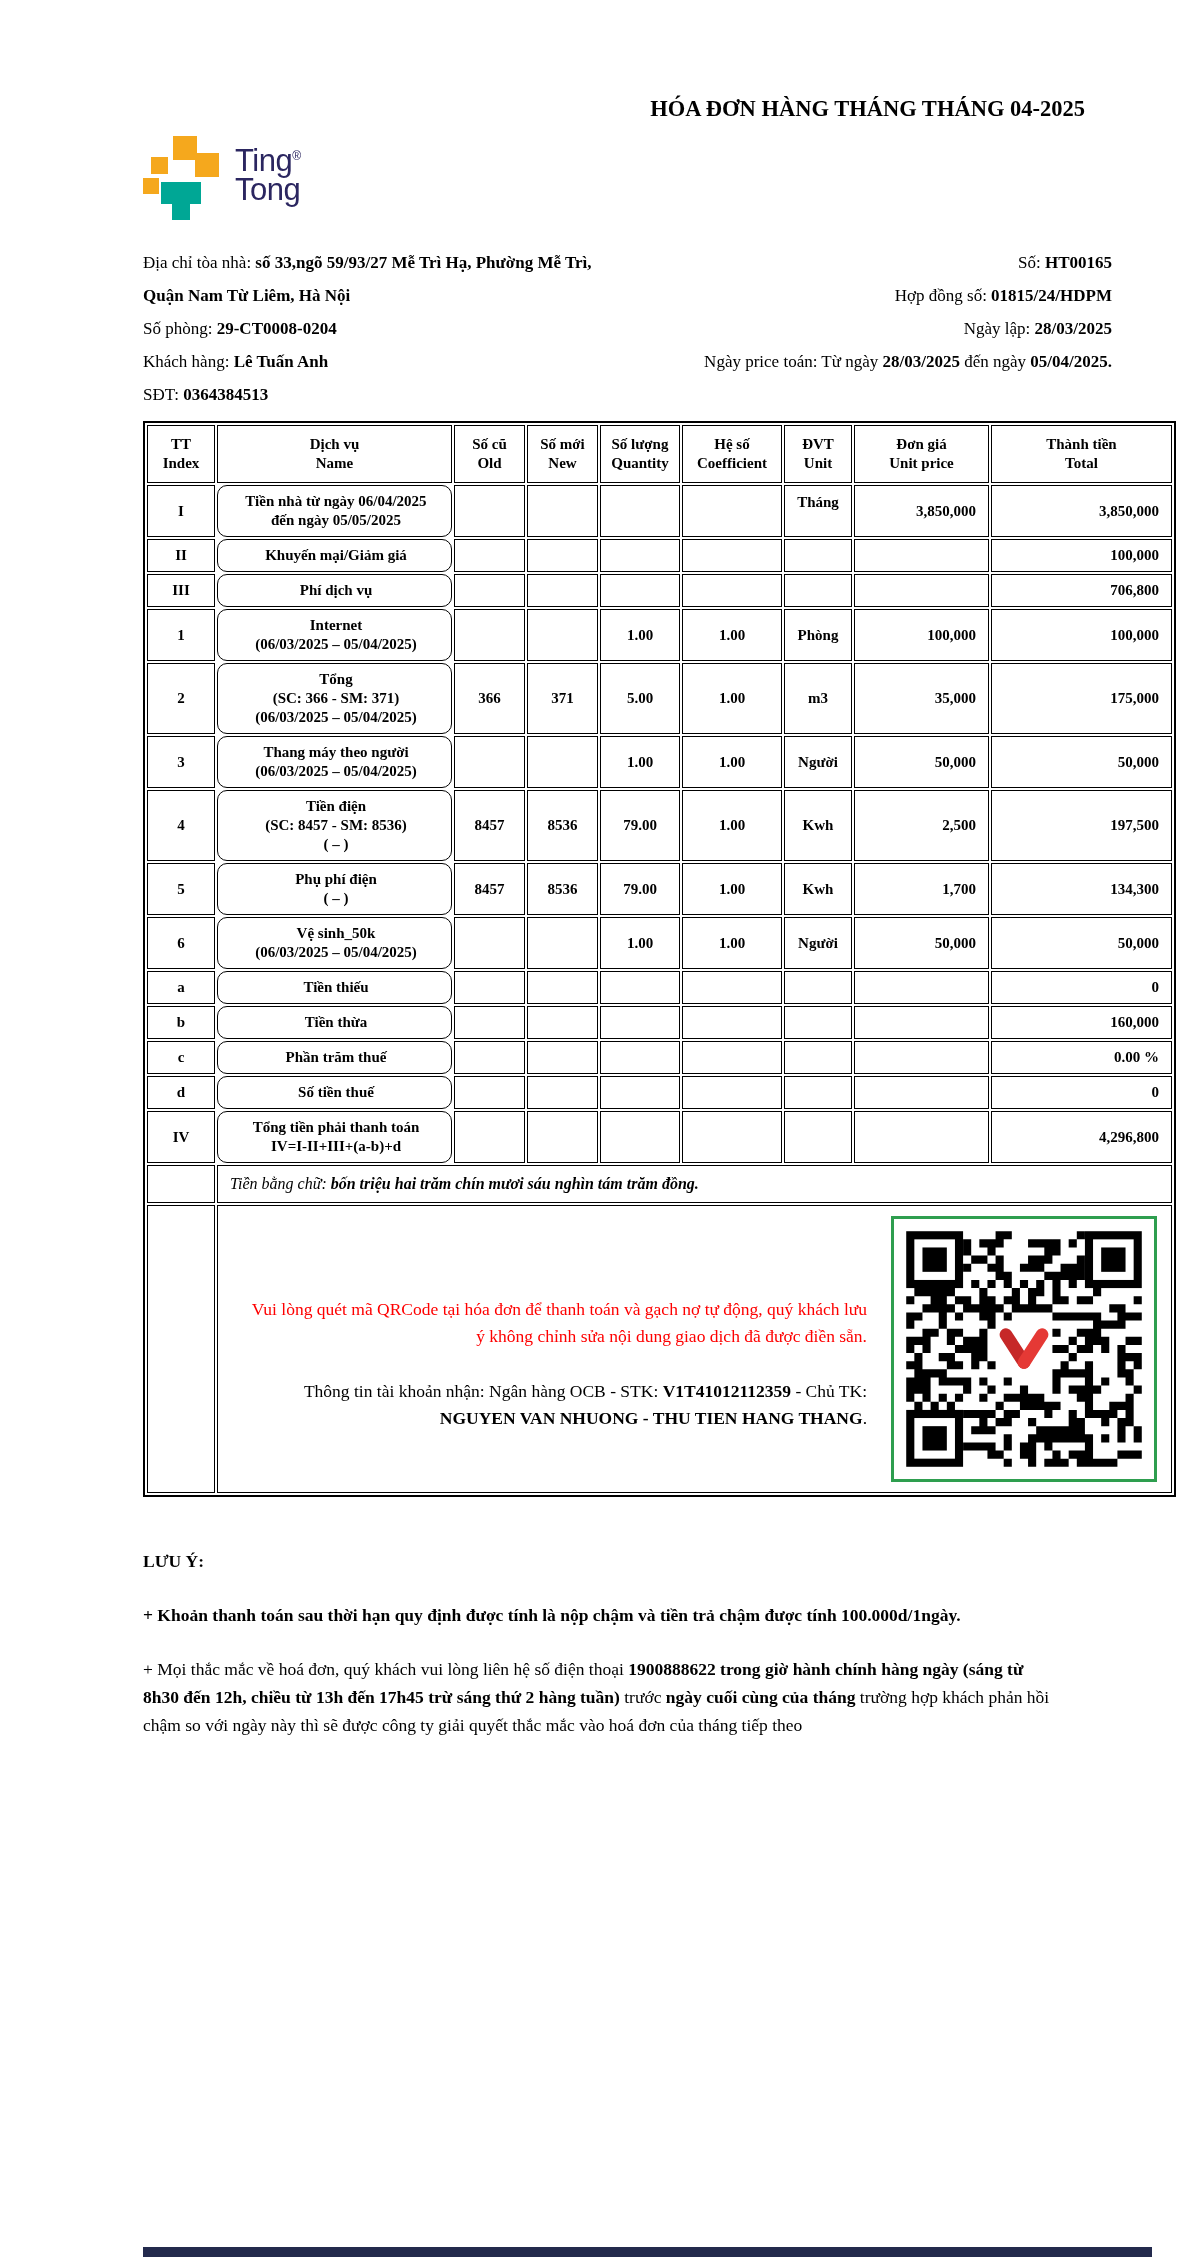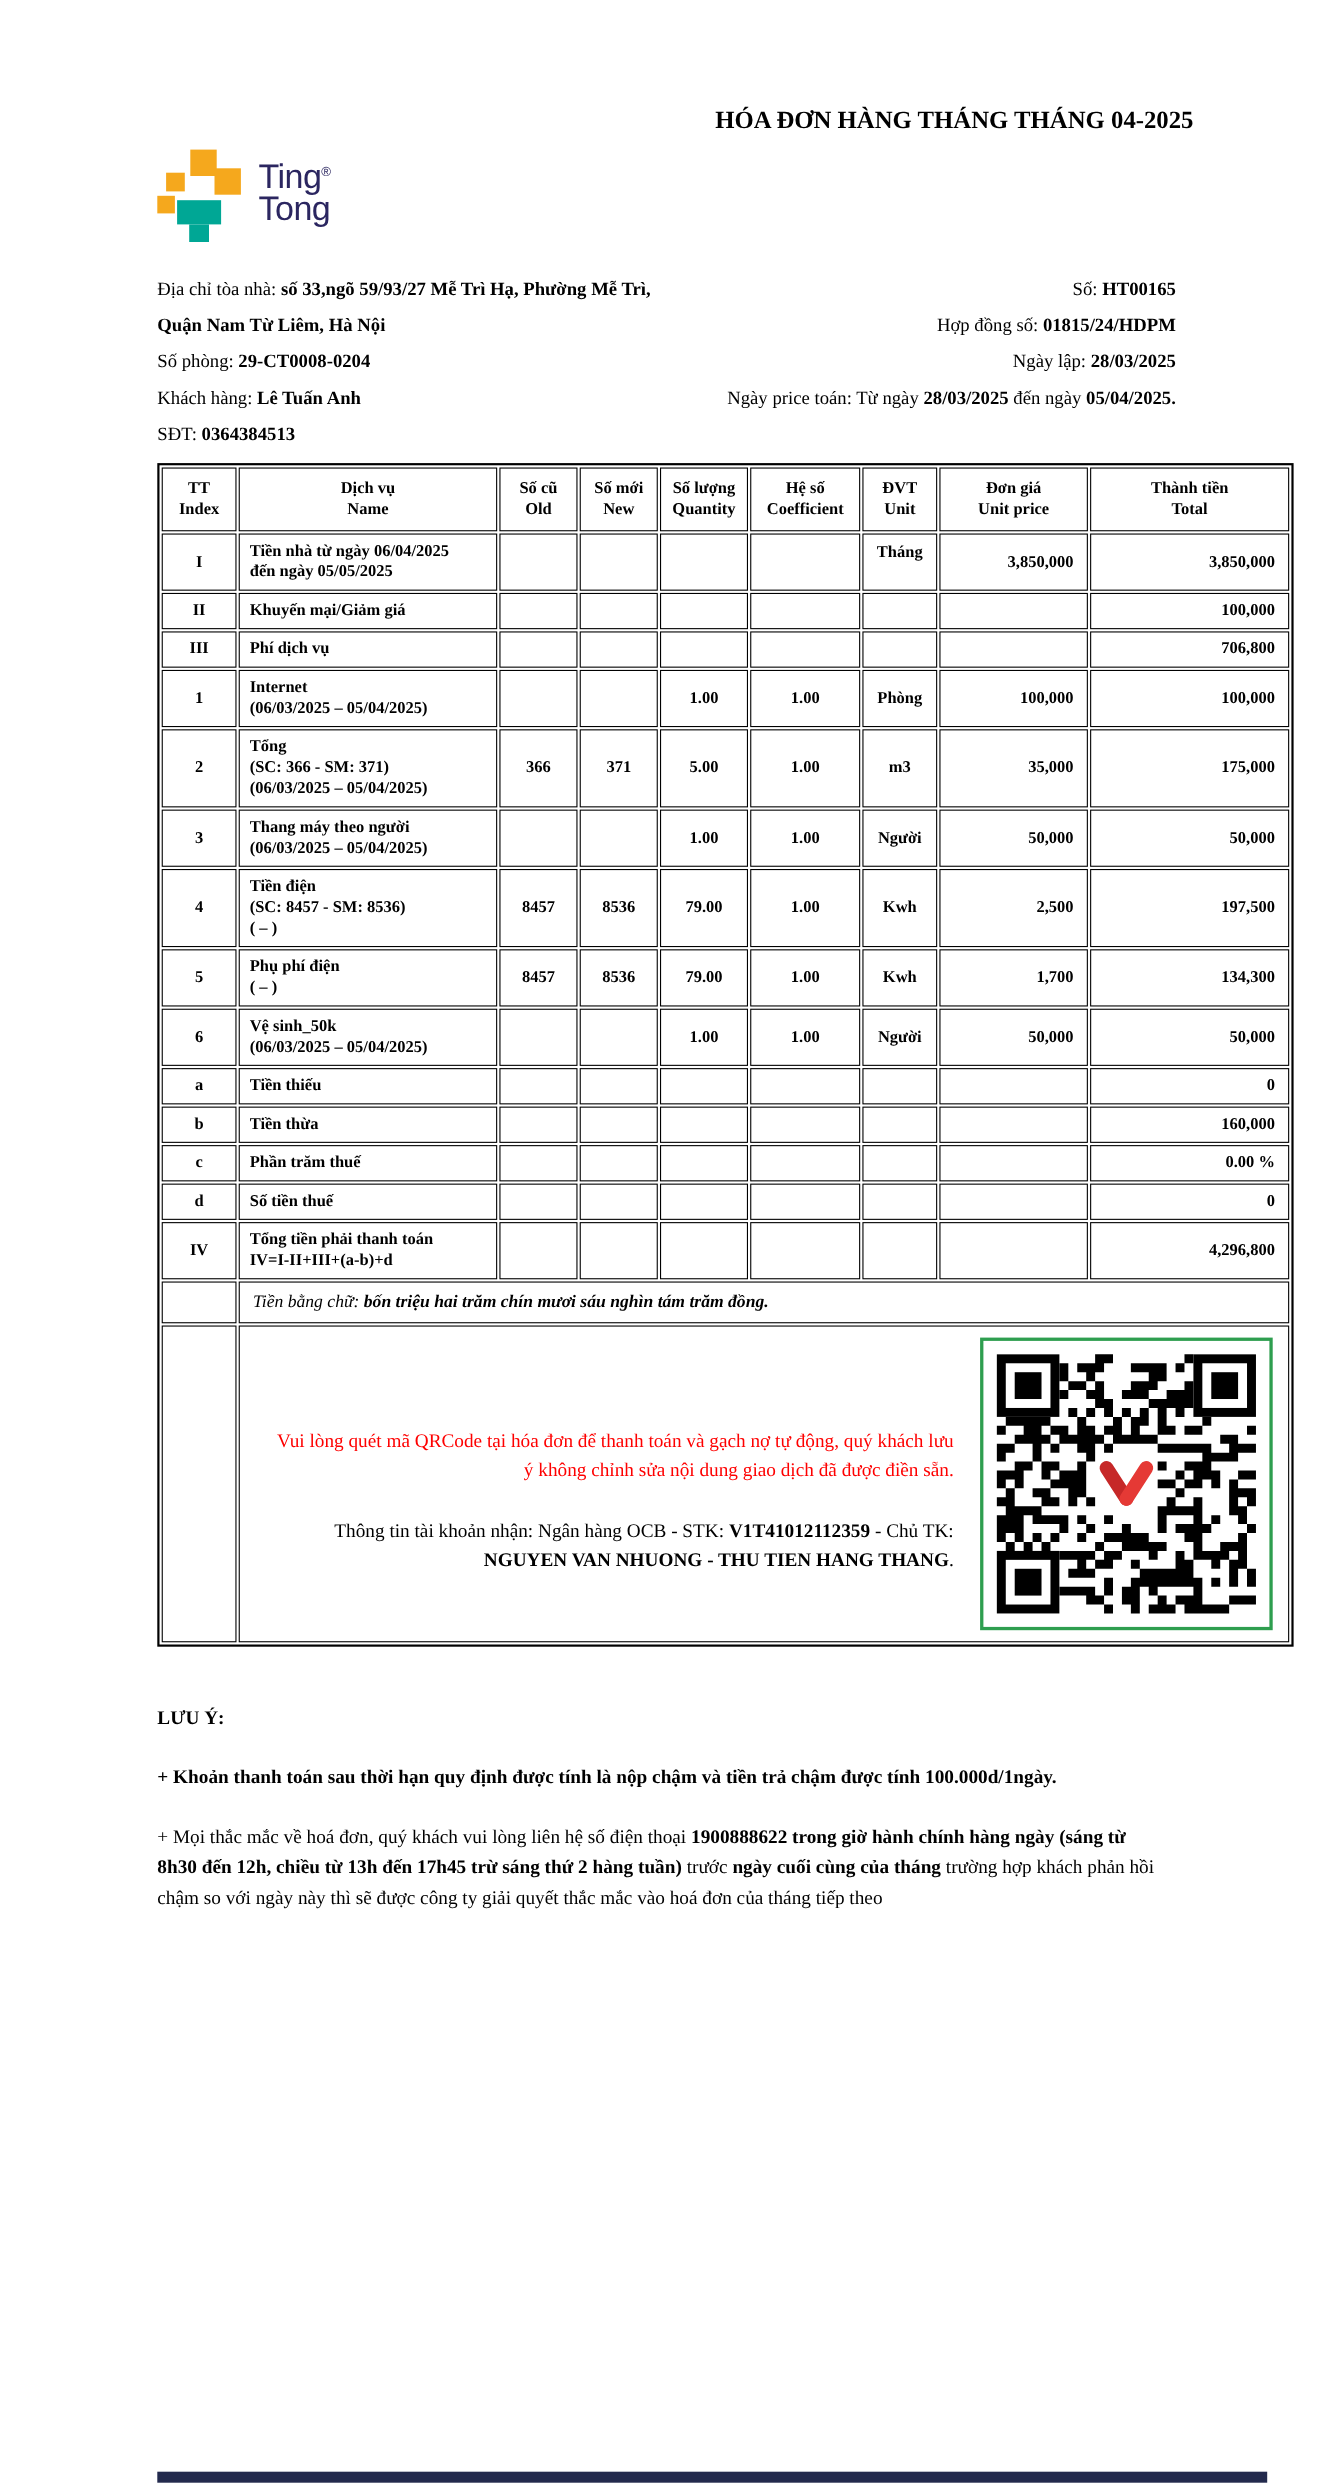--- a/index.html
+++ b/index.html
@@ -17,33 +17,33 @@
   .px-c{left:52px;top:17px;width:24px;height:24px;background:var(--brand-yellow);}
   .px-d{left:0;top:42px;width:16px;height:16px;background:var(--brand-yellow);}
   .px-e{left:18px;top:46px;width:40px;height:22px;background:var(--brand-teal);}
   .px-f{left:29px;top:68px;width:18px;height:16px;background:var(--brand-teal);}
   .logo-text{font-family:"Liberation Sans","DejaVu Sans",sans-serif;font-weight:normal;
              color:var(--brand-navy);font-size:31px;line-height:29px;letter-spacing:-0.5px;margin-top:6px;}
   .reg{font-size:12px;vertical-align:super;}
   .title{width:500px;text-align:right;font-size:22.5px;font-weight:bold;line-height:29px;margin:2px 0 0 0;}
 
   
-  .meta{display:flex;margin-top:24px;margin-right:83px;font-size:17px;line-height:33px;}
+  .meta{display:flex;margin-top:24px;margin-right:40px;font-size:17px;line-height:33px;}
   .meta-left{width:492px;}
   .meta-right{flex:1;text-align:right;}
   .meta p{margin:0;}
 
   
   table{border-collapse:separate;border-spacing:2px;border:2px solid #000;width:1009px;
         table-layout:fixed;margin-top:10px;background:#fff;}
   th,td{border:1px solid #000;font-size:15px;padding:6px 6px;vertical-align:middle;
         overflow:hidden;}
   th{font-weight:bold;padding:9px 3px;line-height:19px;}
   td.c-idx{text-align:center;font-weight:bold;}
-  td.c-name{text-align:left;font-weight:bold;padding-left:9px;}
+  td.c-name{text-align:center;font-weight:bold;padding-left:9px;border-radius:10px;}
   td.c-old,td.c-new,td.c-qty,td.c-coef,td.c-unit{text-align:center;font-weight:bold;}
   td.c-price,td.c-total{text-align:right;font-weight:bold;padding-right:12px;}
   .name-line{line-height:19px;}
   #rows tr:first-child td.c-unit{vertical-align:top;padding-top:8px;}
   .words-cell{font-style:italic;font-weight:normal;text-align:left;padding-left:12px;font-size:16px;height:24px;}
   .qr-cell{padding:8px 10px;text-align:right;}
   .qr-row-inner{display:flex;align-items:center;}
   .qr-text{flex:1;padding:30px 24px 0 12px;font-size:17.5px;line-height:27px;font-weight:normal;font-style:normal;}
   .red-note{color:var(--alert-red);margin:0 0 28px 0;}
   .account{margin:0;}

